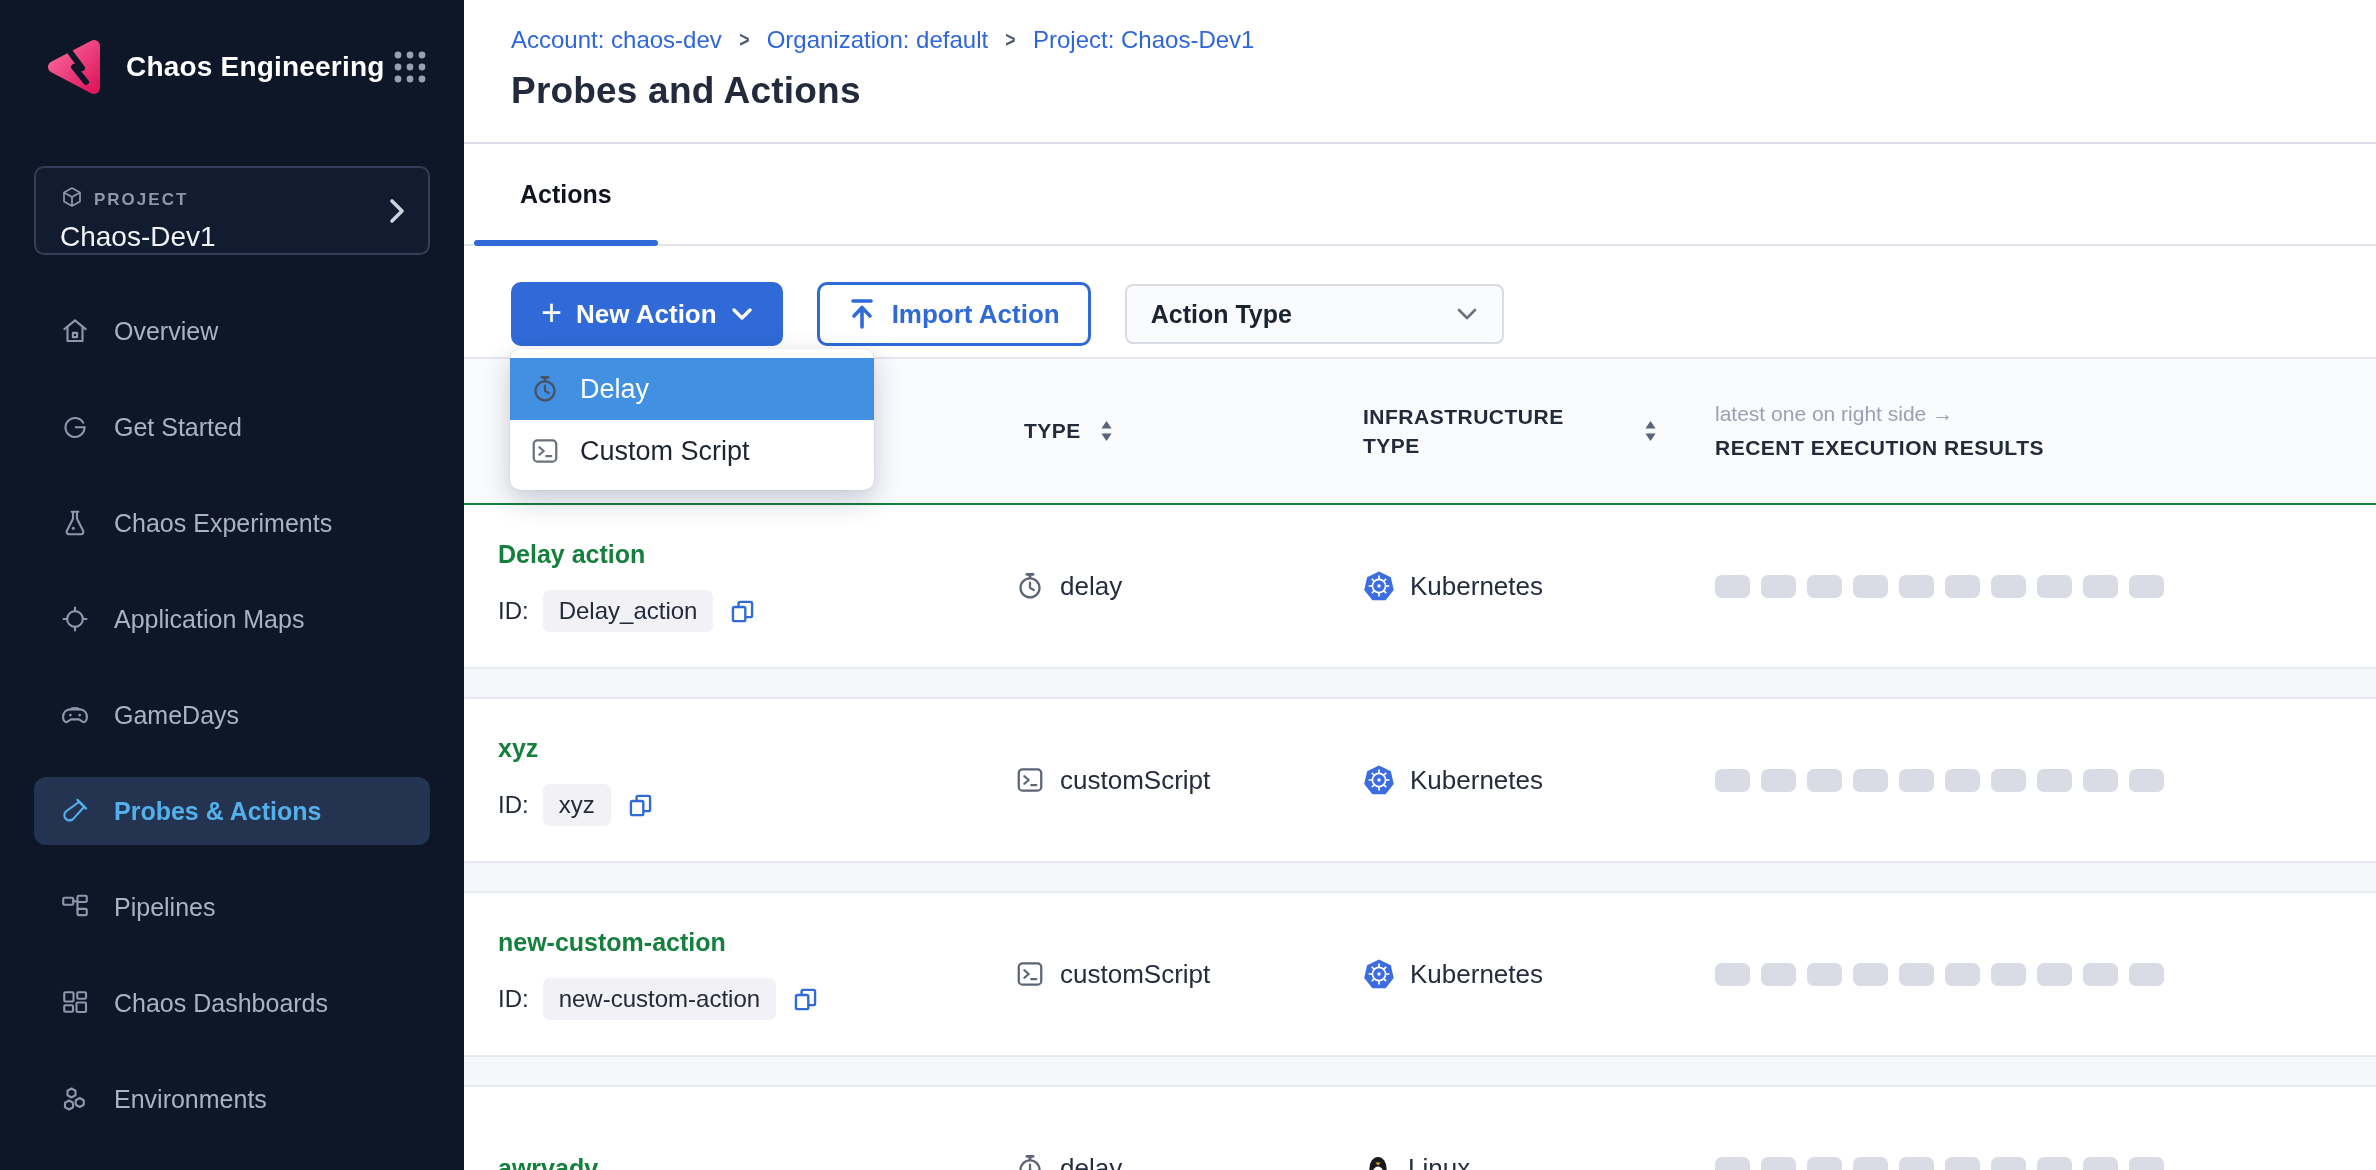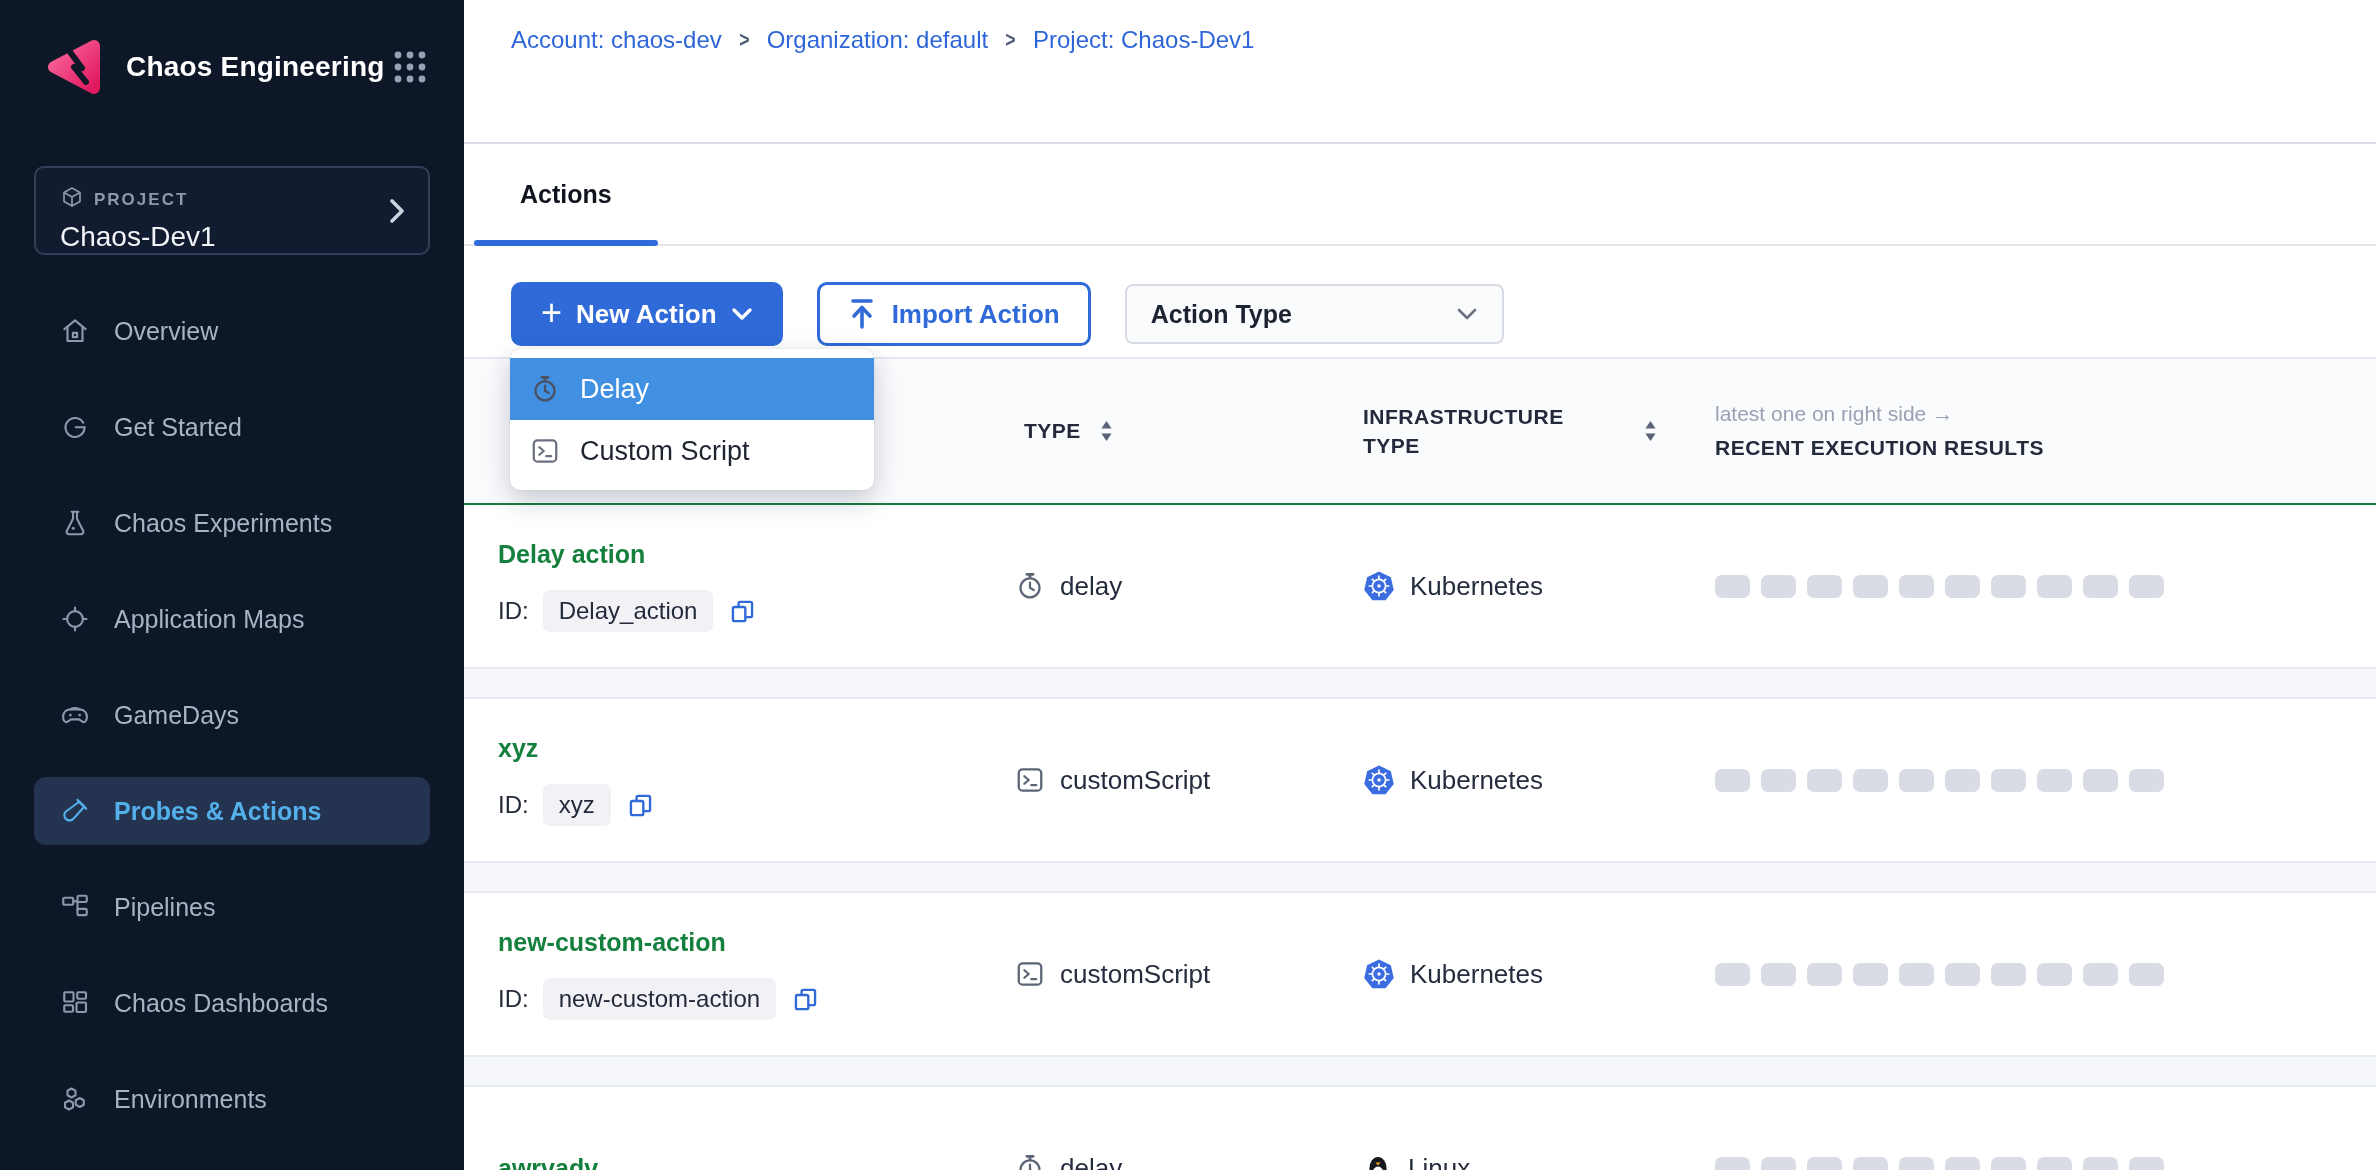--- a/index.html
+++ b/index.html
@@ -231,20 +231,21 @@
 
   <main class="main">
     <div class="head-block">
       <div class="breadcrumb" id="breadcrumb">
           <span class="crumb">Account: chaos-dev</span>
           <span class="crumb-sep">&gt;</span>
           <span class="crumb">Organization: default</span>
           <span class="crumb-sep">&gt;</span>
           <span class="crumb">Project: Chaos-Dev1</span>
         </div>
+      <h1 class="page-title">Probes and Actions</h1>
     </div>
 
     <div class="tabs" id="tabs">
         <div class="tab active">Actions</div>
       </div>
 
     <div class="toolbar">
       <button class="btn primary">
         <span class="plus">+</span>
         <span>New Action</span>

